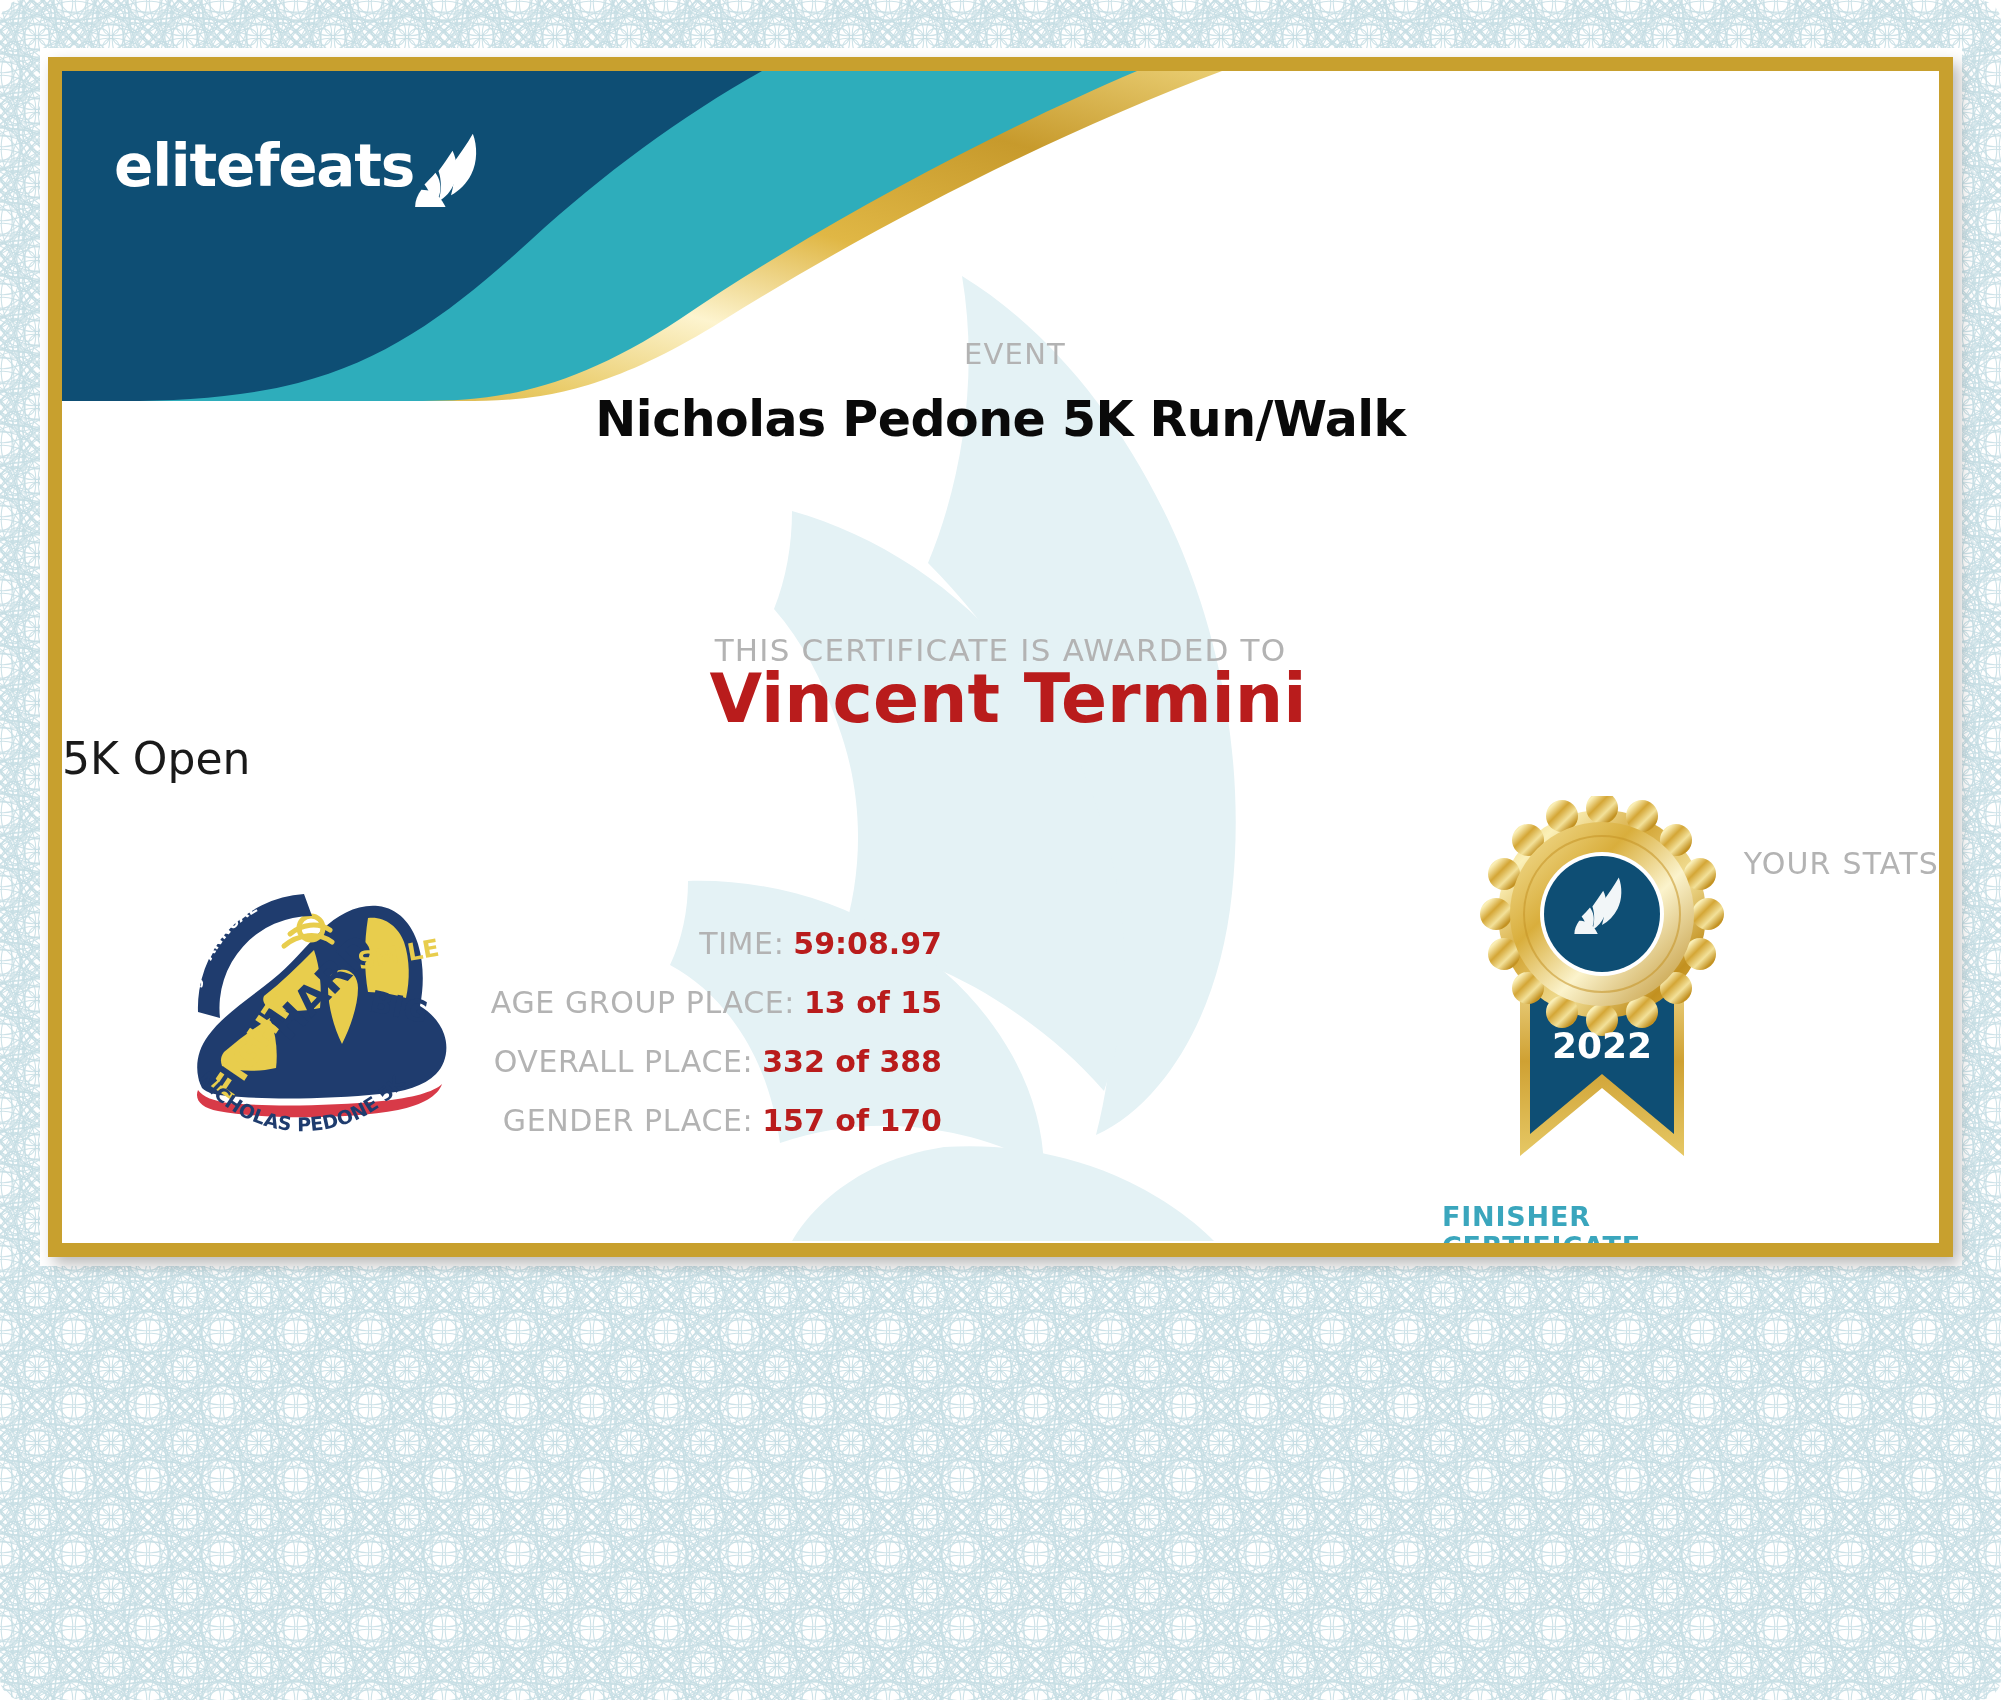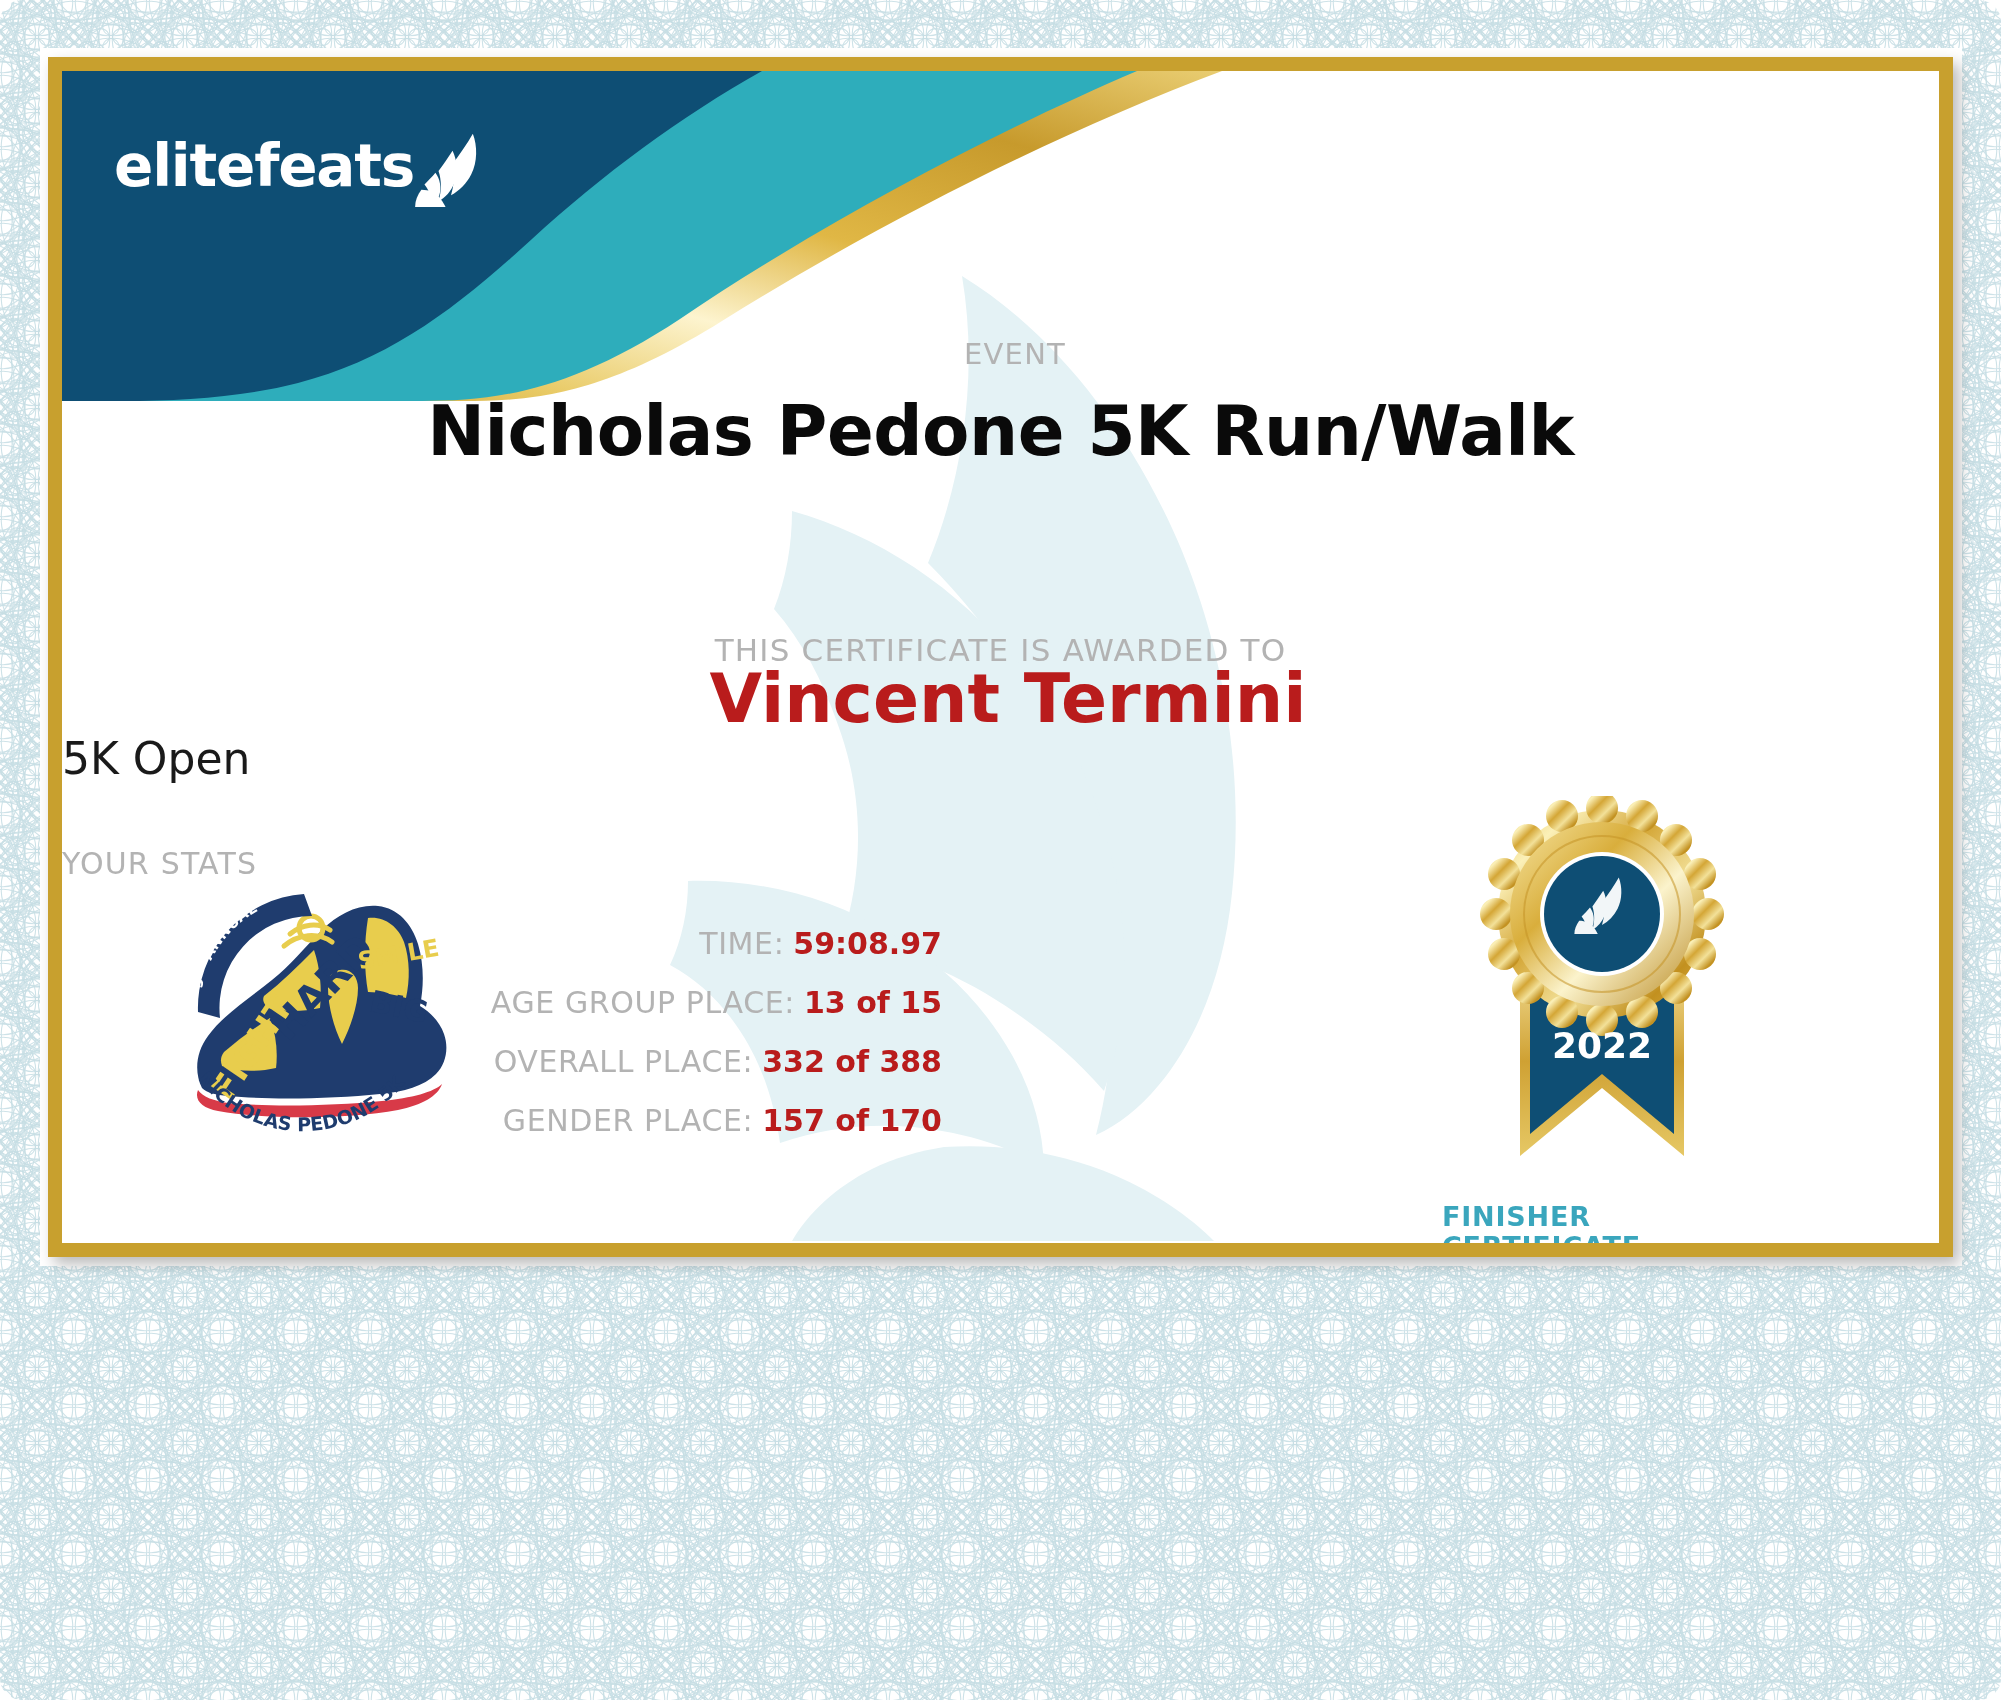--- a/index.html
+++ b/index.html
@@ -116,21 +116,21 @@
     top: 266px;
     text-align: center;
     font-size: 29px;
     padding-left: 29px;
   }
   #event-title {
     position: absolute;
     left: 0; right: 0;
     top: 320px;
     text-align: center;
-    font-size: 69px;
+    font-size: 49px;
     font-weight: 700;
     color: #0a0a0a;
     letter-spacing: -0.5px;
     font-family: "DejaVu Sans", sans-serif;
   }
   #awarded-label {
     position: absolute;
     left: 0; right: 0;
     top: 533px;
     text-align: center;
@@ -155,21 +155,21 @@
     text-align: left;
     font-size: 44px;
     font-weight: 400;
     color: #1a1a1a;
     font-family: "DejaVu Sans", sans-serif;
   }
   #stats-label {
     position: absolute;
     left: 0; right: 0;
     top: 775px;
-    text-align: left;
+    text-align: right;
     font-size: 30px;
   }
 
   
   #stats-table {
     position: absolute;
     left: 340px;
     top: 855px;
     width: 540px;
   }

